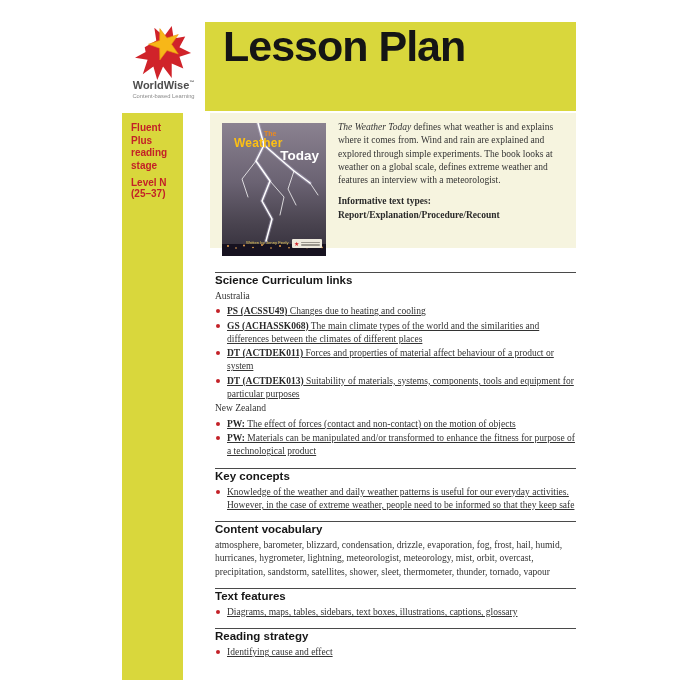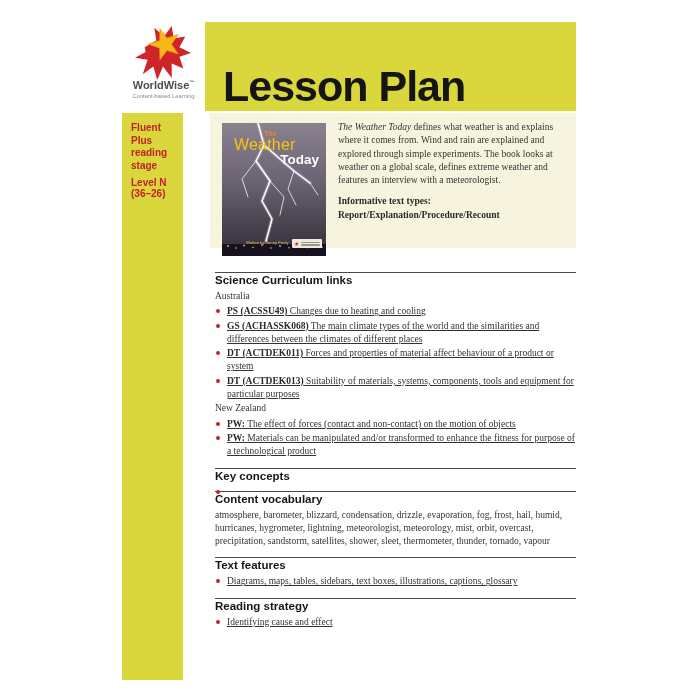--- a/index.html
+++ b/index.html
@@ -12,21 +12,21 @@
         font-family:"Liberation Sans", sans-serif; overflow:hidden;}
 
   
   .logo-block{position:absolute; left:122px; top:22px; width:83px; height:89px; background:#fff; text-align:center;}
   .logo-star{display:block; margin:2px auto 0;}
   .brand{font-weight:bold; font-size:11px; color:#4d4d4d; letter-spacing:0; line-height:1;}
   .brand sup{font-size:5px; vertical-align:super;}
   .tagline{font-size:5.8px; color:#8a8a8a; margin-top:2px;}
 
   .band{position:absolute; left:205px; top:22px; width:371px; height:89px; background:var(--band);
-        display:flex; align-items:flex-end;}
+        display:flex; align-items:flex-start;}
   .band h1{font-size:43px; font-weight:bold; color:#151515; letter-spacing:-1px; padding-left:18px;}
 
   
   .strip{position:absolute; left:122px; top:113px; width:61px; height:567px; background:var(--band);
          padding:9px 6px 0 9px;}
   .strip .stage{color:var(--red); font-weight:bold; font-size:10px; line-height:1.25;}
   .strip .level{color:var(--red); font-weight:bold; font-size:10px; margin-top:5px;}
 
   
   .intro-box{position:absolute; left:210px; top:113px; width:366px; height:135px; background:var(--cream);}
@@ -35,21 +35,21 @@
   .intro-text .it{font-style:italic;}
   .intro-types{margin-top:8px; font-weight:bold; color:#2b2b2b;}
 
   
   .cover{position:absolute; left:222px; top:123px; width:104px; height:133px;
          background:linear-gradient(180deg,#8b8290 0%, #6a6272 45%, #4a4450 75%, #332e3a 100%);
          overflow:hidden;}
   .cover svg{position:absolute; left:0; top:0;}
   .cover-title{position:absolute; top:7px; left:0; width:100%; line-height:1.02;}
   .cover-title .t1{font-size:7px; font-weight:bold; color:#ee8a1d; margin-left:42px;}
-  .cover-title .t2{font-size:16px; font-weight:normal; color:#fdc013; margin-left:12px; letter-spacing:.2px;}
+  .cover-title .t2{font-size:12px; font-weight:bold; color:#fdc013; margin-left:12px; letter-spacing:.2px;}
   .cover-title .t3{font-size:13.5px; font-weight:bold; color:#ffffff; text-align:right; margin-right:7px;padding-left:43px;}
   .byline{position:absolute; bottom:11px; left:24px; font-size:4.2px; color:#e5c75b;}
   .badge{position:absolute; bottom:8px; right:4px; width:30px; height:9px; background:#eee9dd;
          border-radius:1px; display:flex; align-items:center; padding:0 2px;}
   .badge .bstar{color:#d0232a; font-size:6px; line-height:1;}
   .badge .blines{margin-left:2px; flex:1;}
   .badge .blines i{display:block; height:1.5px; background:#9a958c; margin:1px 0; border-radius:1px;}
 
   
   .main{position:absolute; left:215px; top:272px; width:361px;}
@@ -76,21 +76,21 @@
     <div class="brand"><span>WorldWise</span><sup>™</sup></div>
     <div class="tagline">Content-based Learning</div>
   </div>
 
   <div class="band">
     <h1>Lesson Plan</h1>
   </div>
 
   <div class="strip">
     <div class="stage">Fluent Plus reading stage</div>
-    <div class="level">Level N (36–26)</div>
+    <div class="level">Level N (25–37)</div>
   </div>
 
   <div class="intro-box"></div>
 
   <div class="cover">
     <svg width="104" height="133" viewBox="0 0 104 133">
       <g fill="none" stroke="#d8d2f2" stroke-opacity="0.3" stroke-width="3.6" stroke-linejoin="round" stroke-linecap="round">
         <polyline points="36,0 42,22 34,38 48,58 40,78 50,96 44,118"></polyline>
         <polyline points="42,22 58,36 72,48 88,60"></polyline>
       </g>
@@ -155,21 +155,21 @@
         <div class="li"><span class="bullet"></span><span class="b">DT (ACTDEK013)</span><span> Suitability of materials, systems, components, tools and equipment for particular purposes</span></div>
         <div class="country">New Zealand</div>
         <div class="li"><span class="bullet"></span><span class="b">PW:</span><span> The effect of forces (contact and non-contact) on the motion of objects</span></div>
         <div class="li"><span class="bullet"></span><span class="b">PW:</span><span> Materials can be manipulated and/or transformed to enhance the fitness for purpose of a technological product</span></div>
       </div>
     </div>
 
     <div class="section">
       <h2>Key concepts</h2>
       <div class="serif">
-        <div class="li"><span class="bullet"></span></div>
+        <div class="li"><span class="bullet"></span><span>Knowledge of the weather and daily weather patterns is useful for our everyday activities. However, in the case of extreme weather, people need to be informed so that they keep safe</span></div>
       </div>
     </div>
 
     <div class="section">
       <h2>Content vocabulary</h2>
       <div class="serif">atmosphere, barometer, blizzard, condensation, drizzle, evaporation, fog, frost, hail, humid, hurricanes, hygrometer, lightning, meteorologist, meteorology, mist, orbit, overcast, precipitation, sandstorm, satellites, shower, sleet, thermometer, thunder, tornado, vapour</div>
     </div>
 
     <div class="section">
       <h2>Text features</h2>

